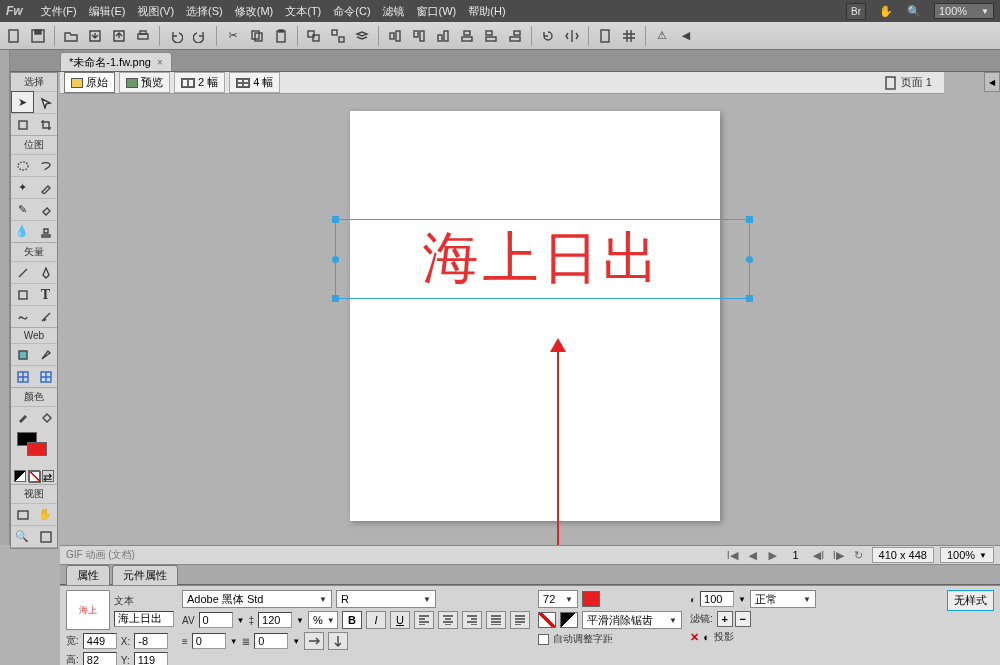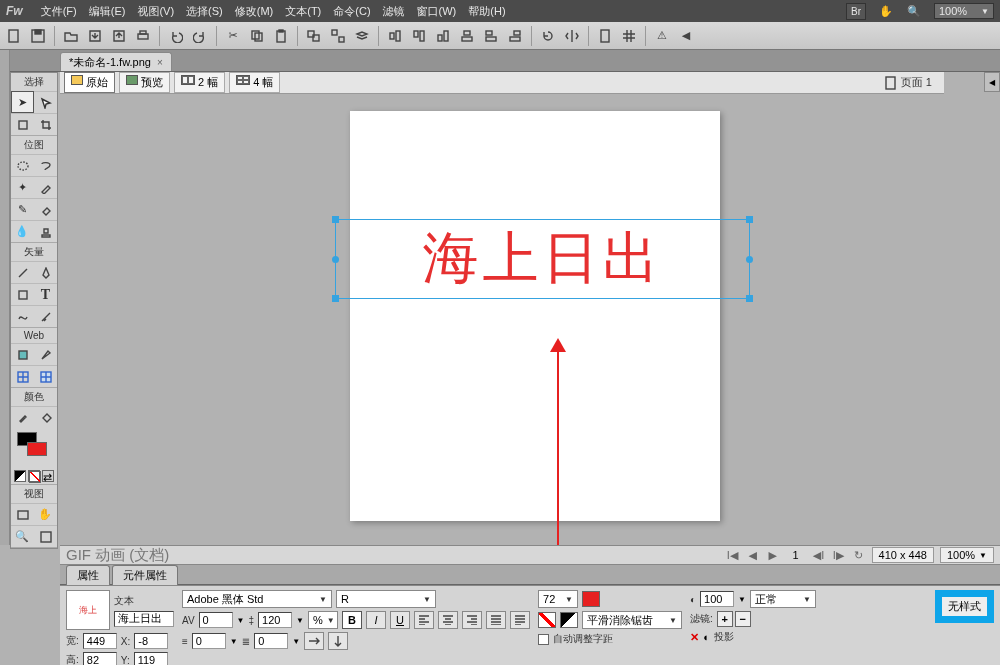--- a/index.html
+++ b/index.html
@@ -36,21 +36,21 @@
 #toolbox .cell { height:22px; display:flex; align-items:center; justify-content:center; border-top:1px solid #bbb; color:#333; position:relative; }
 #toolbox .cell.sel { background:#eee; border:1px solid #555; }
 #toolbox .swatches { height:40px; position:relative; }
 #toolbox .sw1 { position:absolute; left:6px; top:4px; width:20px; height:14px; background:#000; border:1px solid #666; }
 #toolbox .sw2 { position:absolute; left:16px; top:14px; width:20px; height:14px; background:#e62020; border:1px solid #666; }
 #toolbox .minis { display:flex; justify-content:center; gap:2px; padding:2px; }
 #toolbox .minis div { width:12px; height:12px; border:1px solid #666; }
 
 
 #viewopts { position:absolute; left:60px; top:72px; right:56px; height:22px; background:#e5e5e5; border-bottom:1px solid #999; display:flex; align-items:center; padding:0 4px; gap:4px; }
-#viewopts .vbtn { padding:2px 6px; border:1px solid #aaa; background:#f3f3f3; display:flex; align-items:flex-start; gap:3px; }
+#viewopts .vbtn { padding:2px 6px; border:1px solid #aaa; background:#f3f3f3; display:flex; align-items:center; gap:3px; }
 #viewopts .vbtn.act { background:#fff; border:1px solid #777; }
 #viewopts .vbtn .ico { width:12px; height:10px; background:#6a9a6a; border:1px solid #555; }
 #viewopts .vbtn.act .ico.pen { background:#f5c95a; }
 #viewopts .vbtn .frames { width:14px; height:10px; border:1px solid #555; display:grid; }
 #viewopts .f2 { grid-template-columns:1fr 1fr; }
 #viewopts .f4 { grid-template-columns:1fr 1fr; grid-template-rows:1fr 1fr; }
 #viewopts .frames div { border:0.5px solid #666; }
 #viewopts .pgspacer { flex:1; }
 #viewopts .pginfo { display:flex; align-items:center; gap:4px; color:#333; padding-right:8px; }
 
@@ -72,21 +72,21 @@
 #arrow-vhead { left:550px; top:338px; width:0; height:0; border-left:8px solid transparent; border-right:8px solid transparent; border-bottom:14px solid #e62020; }
 #arrow-curve { left:450px; top:577px; width:120px; height:60px; border:2px solid #e62020; border-top:none; border-right:none; border-radius:0 0 0 60px; }
 #circle1 { left:528px; top:614px; width:28px; height:28px; border:2px solid #e62020; border-radius:50%; }
 #circle2 { left:596px; top:600px; width:24px; height:24px; border:2px solid #e62020; border-radius:50%; }
 #arrow-h { left:626px; top:630px; width:90px; height:2px; background:#e62020; }
 #arrow-hhead { left:620px; top:624px; width:0; height:0; border-top:7px solid transparent; border-bottom:7px solid transparent; border-right:12px solid #e62020; }
 #del-label { left:662px; top:608px; color:#e62020; font-size:16px; font-weight:bold; }
 
 
 #navbar { position:absolute; left:60px; right:0; bottom:100px; height:20px; background:#d7d7d7; border-top:1px solid #888; border-bottom:1px solid #888; display:flex; align-items:center; padding:0 6px; gap:6px; }
-#navbar .lbl { color:#777; font-size:15px; }
+#navbar .lbl { color:#777; font-size:10px; }
 #navbar .spacer { flex:1; }
 #navbar .navbtn { width:14px; text-align:center; color:#666; }
 #navbar .pgnum { width:20px; text-align:center; }
 #navbar .dimbox, #navbar .zbox { border:1px solid #999; background:#eee; padding:1px 6px; display:flex; align-items:center; gap:4px; }
 
 
 #proptabs { position:absolute; left:60px; right:0; bottom:80px; height:20px; background:#a9a9a9; display:flex; align-items:center; padding:0 6px; gap:2px; border-bottom:1px solid #666; }
 #proptabs .ptab { background:#d4d4d4; border:1px solid #777; border-bottom:none; padding:2px 10px; font-size:11px; border-radius:3px 3px 0 0; }
 
 
@@ -97,21 +97,21 @@
 #props .inp { background:#fff; border:1px inset #999; height:16px; padding:0 3px; display:flex; align-items:center; min-width:34px; }
 #props .sel { background:#fff; border:1px solid #888; height:18px; padding:0 4px; display:flex; align-items:center; justify-content:space-between; gap:4px; }
 #props .sel .tri { font-size:8px; color:#333; }
 #props .lblsm { font-size:10px; color:#333; }
 #props .btn { width:20px; height:18px; border:1px solid #888; background:#e5e5e5; display:flex; align-items:center; justify-content:center; font-size:11px; }
 #props .btn.act { background:#fff; border:1px solid #555; }
 #props .sw { width:18px; height:16px; border:1px solid #666; }
 #props .plusminus { display:flex; gap:2px; }
 #props .plusminus div { width:16px; height:16px; border:1px solid #666; background:#eee; display:flex; align-items:center; justify-content:center; font-weight:bold; }
 #props .chk { width:11px; height:11px; border:1px solid #666; background:#fff; }
-#props .nostyle { border:7px solid #0ea5e9; background:#eee; padding:2px 6px; }
+#props .nostyle { border:1px solid #0ea5e9; background:#eee; padding:2px 6px; }
 
 
 #rightstrip { position:absolute; right:0; top:72px; width:16px; height:20px; background:#c0c0c0; border:1px solid #888; display:flex; align-items:center; justify-content:center; font-size:8px; }
 
 
 svg { stroke:#444; fill:none; stroke-width:1.4; }
 </style>
 </head>
 <body>
 

